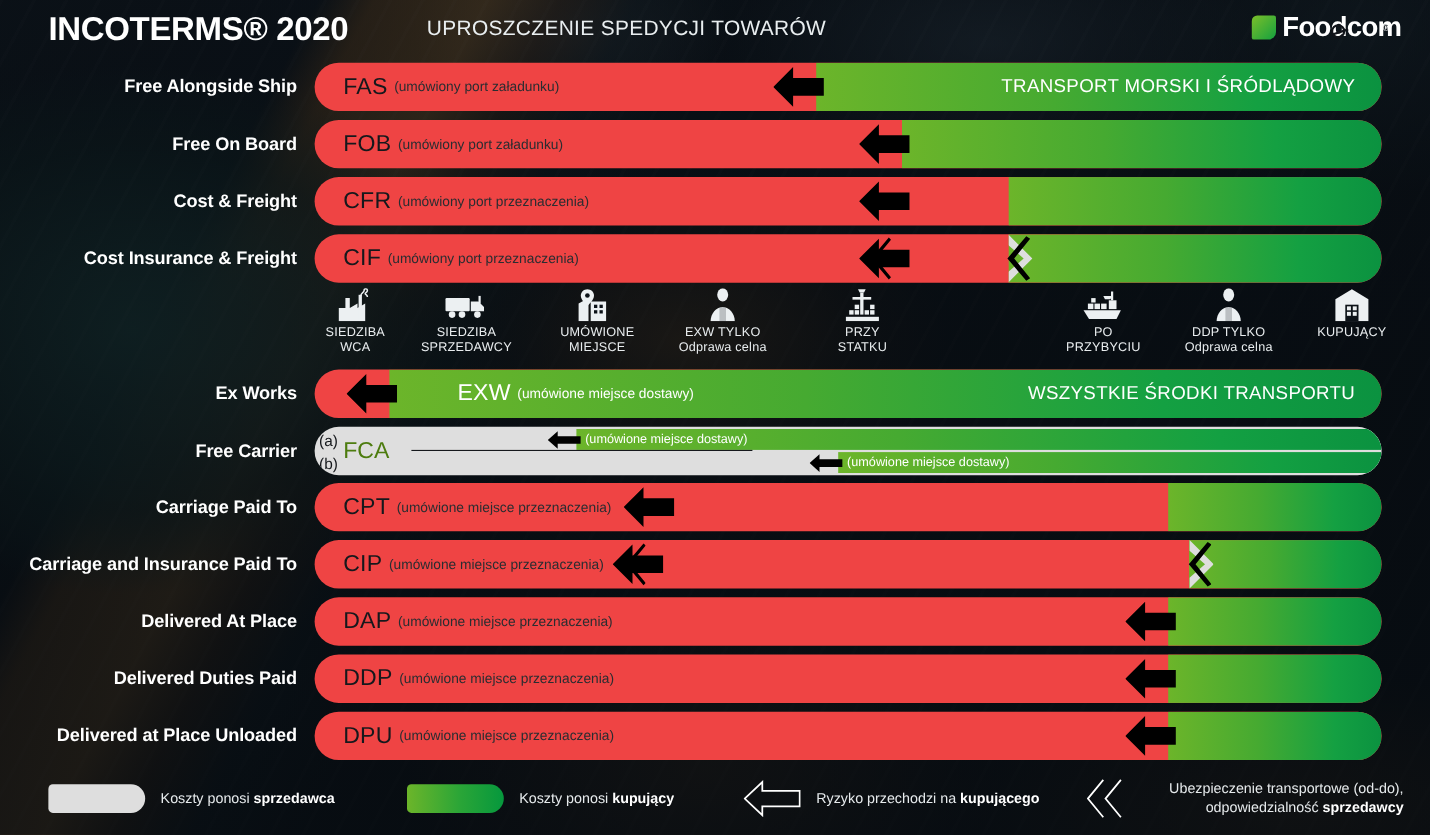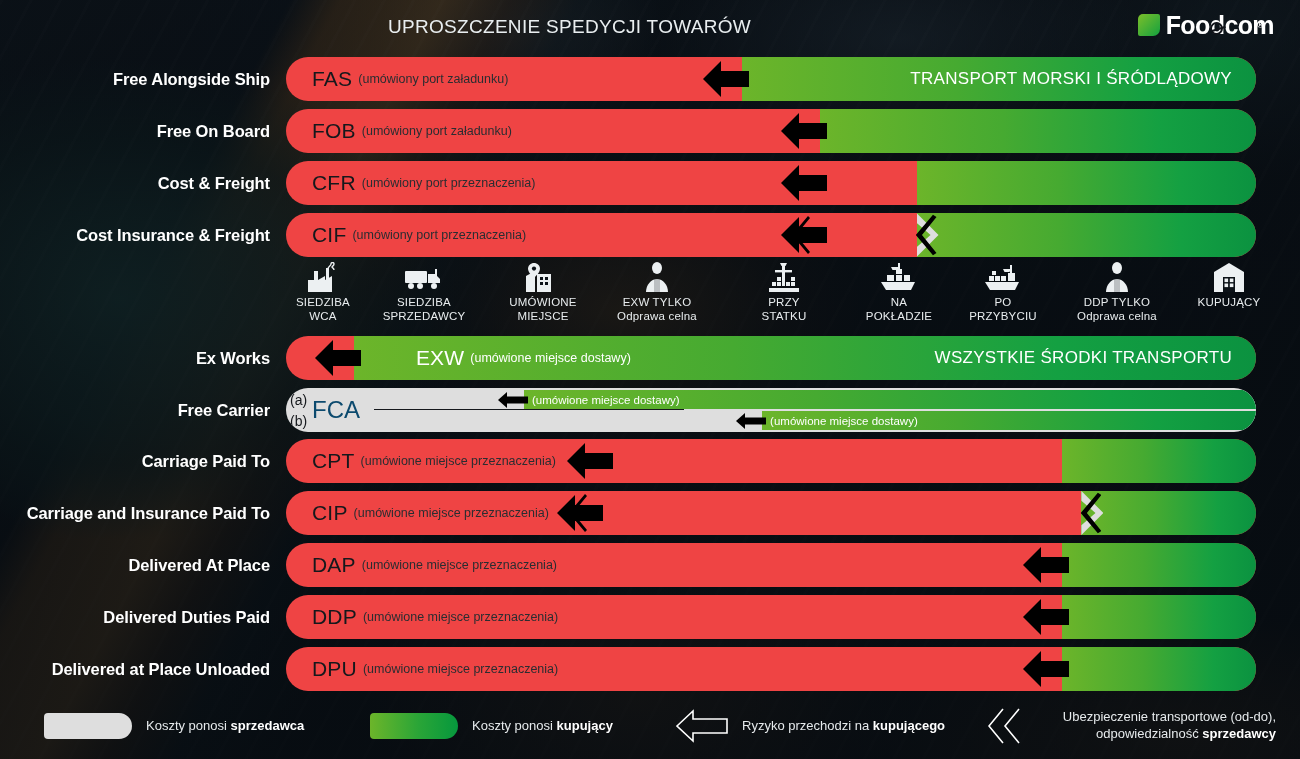--- a/index.html
+++ b/index.html
@@ -148,21 +148,21 @@
   }
 
   
   .fca-wrap { position: relative; width: 1030px; height: 44px; }
   .fca-shell {
     position: absolute; left: 0; top: 0; width: 970px; height: 44px;
     border-radius: 22px; overflow: hidden; background: #dedede;
   }
   .fca-code {
     position: absolute; left: 26px; top: 50%; transform: translateY(-50%);
-    font-size: 24px; color: #0c4a6e; z-index: 5; text-align: center;
+    font-size: 21px; color: #4d7c0f; z-index: 5; text-align: center;
   }
   .fca-sub {
     position: absolute; left: 88px; height: 19px; width: 882px;
     overflow: hidden; background: #dedede;
   }
   .fca-sub.a { top: 2px; border-top-right-radius: 10px; }
   .fca-sub.b { top: 23px; border-bottom-right-radius: 10px; }
   .fca-sub .sgreen {
     position: absolute; top: 0; height: 100%;
     background: linear-gradient(90deg, #6cb52a 0%, #46aa31 40%, #13a042 80%, #0b9240 100%);
@@ -203,20 +203,21 @@
 
 <div id="stage">
 
   <div class="bg-layer">
     <div class="bg-photo"></div>
     <div class="bg-stripes"></div>
     <div class="bg-dim"></div>
   </div>
 
   <div class="header">
+    <div class="title-main">INCOTERMS® 2020</div>
     <div class="title-sub">UPROSZCZENIE SPEDYCJI TOWARÓW</div>
     <div class="logo">
       <div class="logo-mark"></div>
       <div class="logo-text">
         <span>Foodcom</span>
         <span class="logo-globe"></span>
         <span class="logo-reg">®</span>
       </div>
     </div>
   </div>
@@ -499,35 +500,20 @@
               <rect x="19" y="20" width="4" height="4"></rect>
               <rect x="24" y="20" width="4" height="4"></rect>
               <rect x="10" y="15" width="4" height="4"></rect>
               <rect x="24" y="15" width="4" height="4"></rect>
             </g>
           </svg>
         </div>
         <div class="icon-cap">PRZY
 STATKU</div>
       </div>
-      <div class="icon-cell" style="left: 574px; width: 110px;">
-        <div class="icon-glyph">
-          <svg width="40" height="30" viewBox="0 0 40 30" fill="#ecf0f2">
-            <path d="M2 20h34l-4 8H7z"></path>
-            <rect x="8" y="13" width="7" height="6"></rect>
-            <rect x="17" y="13" width="6" height="6"></rect>
-            <rect x="25" y="13" width="6" height="6"></rect>
-            <rect x="17" y="7" width="6" height="5"></rect>
-            <rect x="19" y="1" width="2" height="6"></rect>
-            <path d="M12 5h8l-1.5 3h-5z"></path>
-          </svg>
-        </div>
-        <div class="icon-cap">NA
-POKŁADZIE</div>
-      </div>
       <div class="icon-cell" style="left: 678px; width: 110px;">
         <div class="icon-glyph">
           <svg width="40" height="30" viewBox="0 0 40 30" fill="#ecf0f2">
             <path d="M2 20h34l-4 8H7z"></path>
             <rect x="6" y="14" width="5" height="5"></rect>
             <rect x="12" y="14" width="5" height="5"></rect>
             <rect x="18" y="14" width="5" height="5"></rect>
             <rect x="25" y="11" width="7" height="8"></rect>
             <rect x="9" y="9" width="4" height="4"></rect>
             <rect x="27" y="3" width="2" height="8"></rect>

